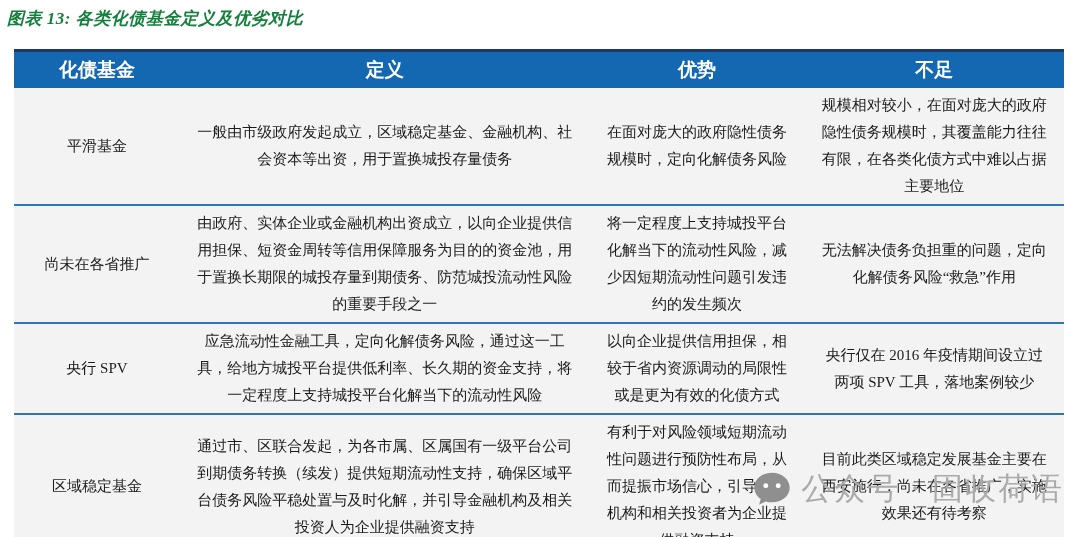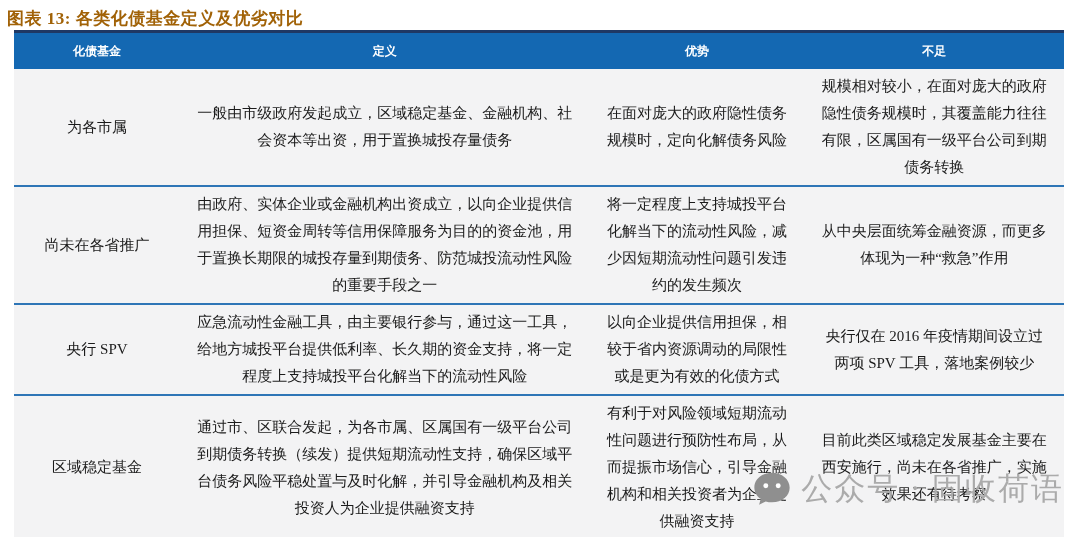--- a/index.html
+++ b/index.html
@@ -8,41 +8,42 @@
     background: #ffffff;
     width: 1080px;
     height: 537px;
     font-family: "Liberation Serif", "DejaVu Serif", serif;
     position: relative;
     overflow: hidden;
   }
   .page { position: relative; width: 1080px; height: 537px; }
 
   .chart-title {
-    padding: 7px 0 0 7px;
-    color: #a16207;
+    padding: 7px 0 19px 7px;
+    color: #15803d;
     font-weight: bold;
+    font-style: italic;
     font-size: 17px;
     letter-spacing: 0.5px;
   }
 
   table.fund-table {
     border-collapse: collapse;
     table-layout: fixed;
     margin-left: 14px;
     width: 1050px;
     background: #F3F3F4;
     border-top: 3px solid #1F3864;
     border-bottom: 2px solid #2E75B6;
   }
   .fund-table th {
     background: #1468B2;
     color: #ffffff;
     font-weight: bold;
-    font-size: 12px;
+    font-size: 19px;
     height: 36px;
     text-align: center;
     padding: 0 6px;
   }
   .fund-table td {
     font-size: 15px;
     color: #1b1b1b;
     text-align: center;
     vertical-align: middle;
     line-height: 1.8;
@@ -89,34 +90,34 @@
     <thead>
       <tr>
         <th>化债基金</th>
         <th>定义</th>
         <th>优势</th>
         <th>不足</th>
       </tr>
     </thead>
     <tbody>
       <tr class="r1">
-        <td class="fund-name">为各市属</td>
+        <td class="fund-name">平滑基金</td>
         <td>一般由市级政府发起成立，区域稳定基金、金融机构、社会资本等出资，用于置换城投存量债务</td>
         <td>在面对庞大的政府隐性债务规模时，定向化解债务风险</td>
-        <td>规模相对较小，在面对庞大的政府隐性债务规模时，其覆盖能力往往有限，区属国有一级平台公司到期债务转换</td>
+        <td>规模相对较小，在面对庞大的政府隐性债务规模时，其覆盖能力往往有限，在各类化债方式中难以占据主要地位</td>
       </tr>
       <tr class="r2">
         <td class="fund-name">尚未在各省推广</td>
         <td>由政府、实体企业或金融机构出资成立，以向企业提供信用担保、短资金周转等信用保障服务为目的的资金池，用于置换长期限的城投存量到期债务、防范城投流动性风险的重要手段之一</td>
         <td>将一定程度上支持城投平台化解当下的流动性风险，减少因短期流动性问题引发违约的发生频次</td>
-        <td>从中央层面统筹金融资源，而更多体现为一种“救急”作用</td>
+        <td>无法解决债务负担重的问题，定向化解债务风险“救急”作用</td>
       </tr>
       <tr class="r3">
         <td class="fund-name">央行 SPV</td>
-        <td>应急流动性金融工具，由主要银行参与，通过这一工具，给地方城投平台提供低利率、长久期的资金支持，将一定程度上支持城投平台化解当下的流动性风险</td>
+        <td>应急流动性金融工具，定向化解债务风险，通过这一工具，给地方城投平台提供低利率、长久期的资金支持，将一定程度上支持城投平台化解当下的流动性风险</td>
         <td>以向企业提供信用担保，相较于省内资源调动的局限性或是更为有效的化债方式</td>
         <td>央行仅在 2016 年疫情期间设立过两项 SPV 工具，落地案例较少</td>
       </tr>
       <tr class="r4">
         <td class="fund-name">区域稳定基金</td>
         <td>通过市、区联合发起，为各市属、区属国有一级平台公司到期债务转换（续发）提供短期流动性支持，确保区域平台债务风险平稳处置与及时化解，并引导金融机构及相关投资人为企业提供融资支持</td>
         <td>有利于对风险领域短期流动性问题进行预防性布局，从而提振市场信心，引导金融机构和相关投资者为企业提供融资支持</td>
         <td>目前此类区域稳定发展基金主要在西安施行，尚未在各省推广，实施效果还有待考察</td>
       </tr>
     </tbody>

